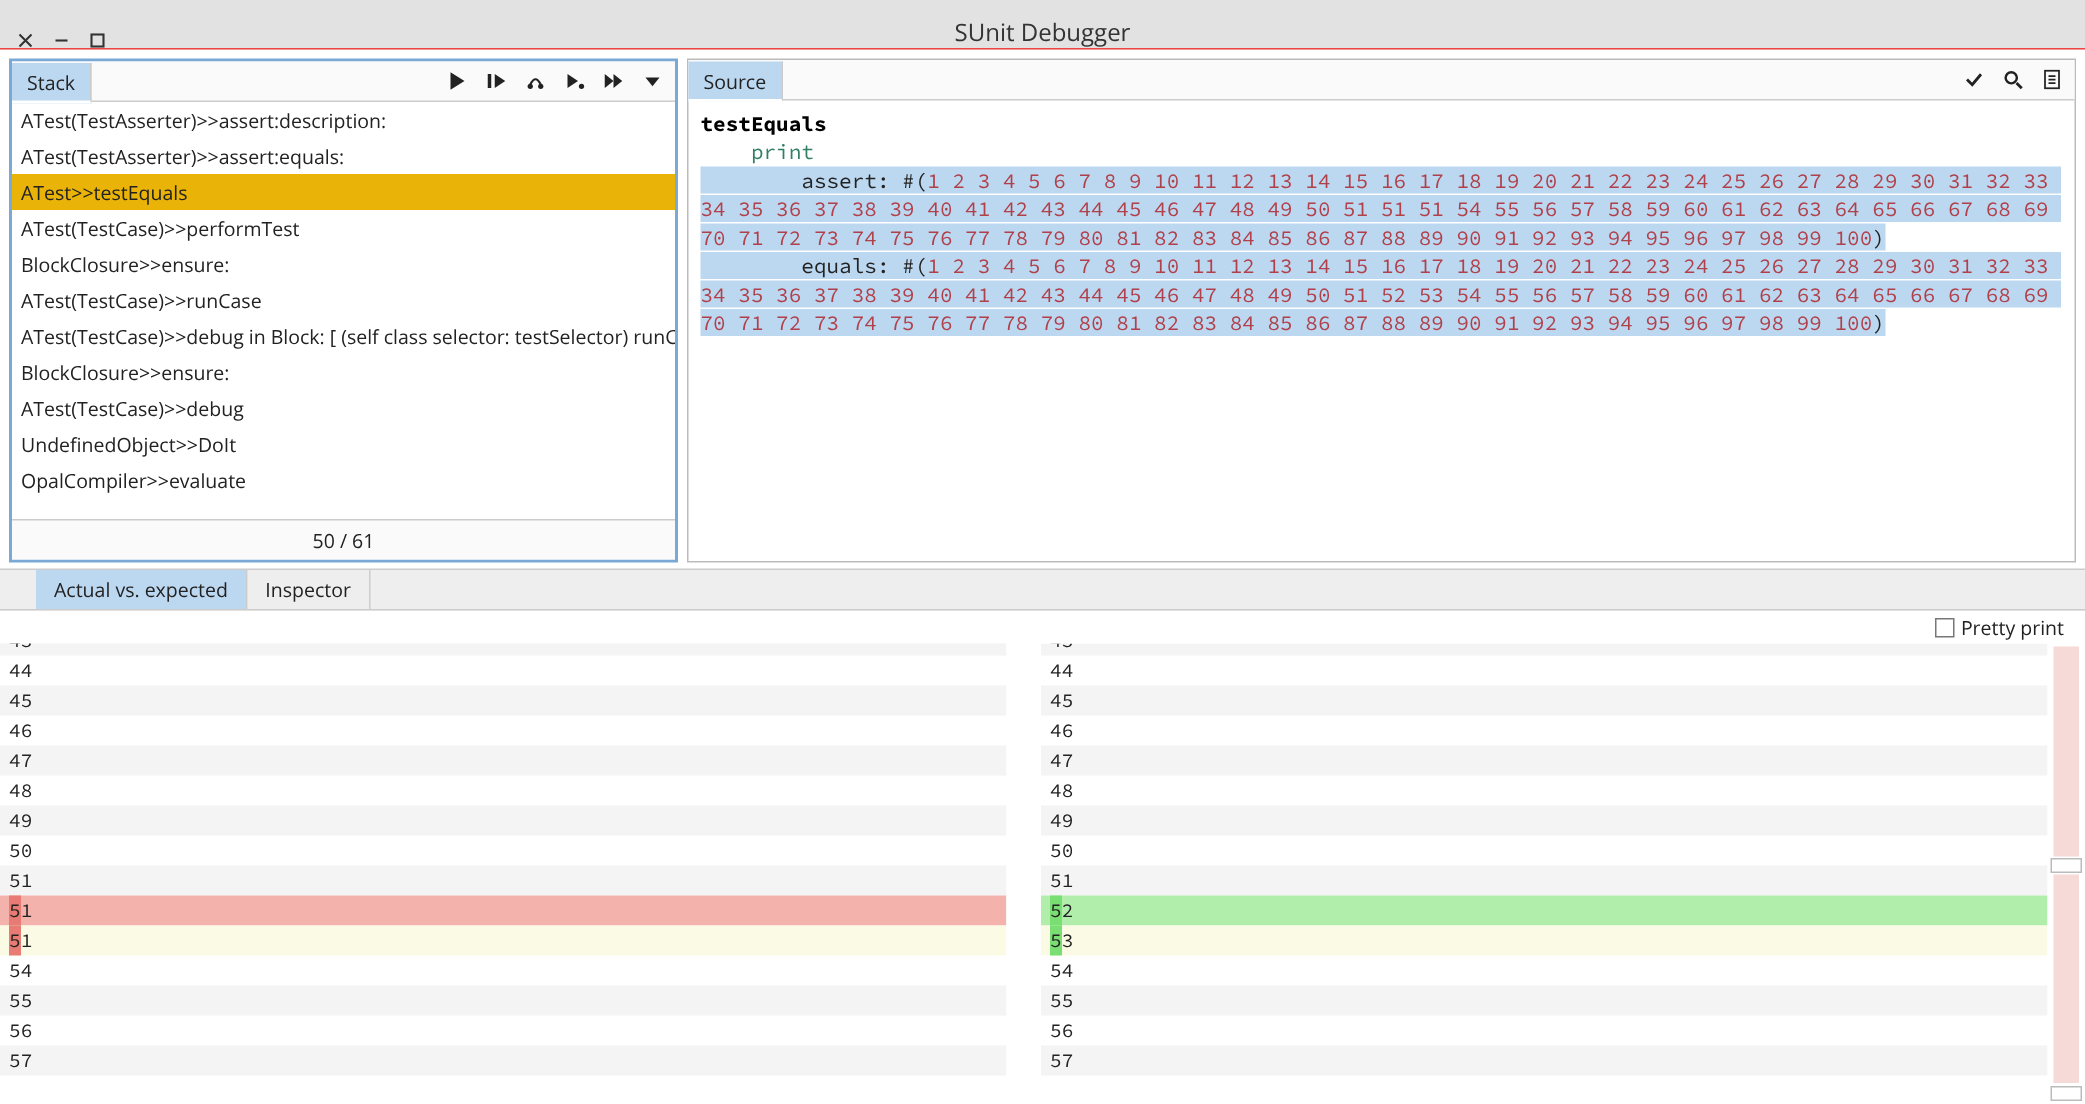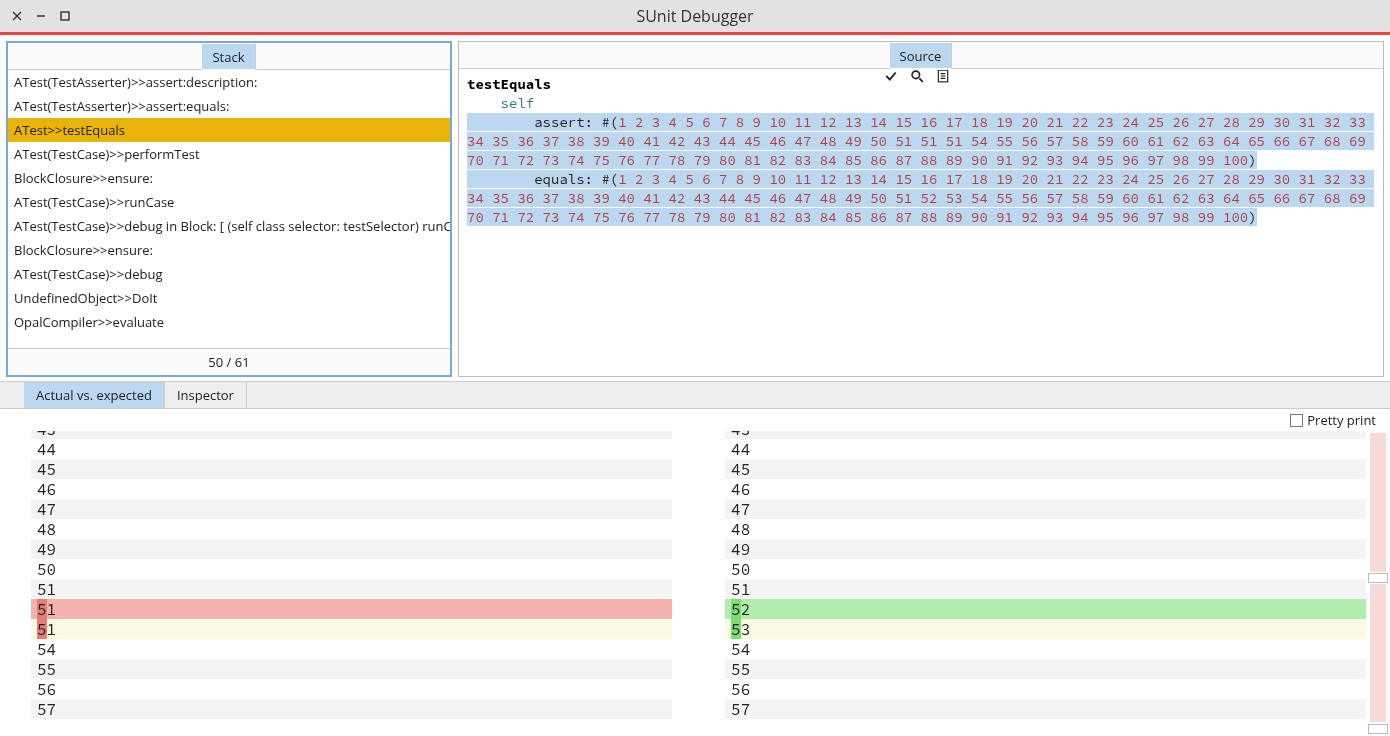--- a/index.html
+++ b/index.html
@@ -1,46 +1,46 @@
 <!DOCTYPE html>
 <html><head>
 <meta charset="utf-8">
 <style>
 html, body { margin:0; padding:0; height:100%; font-family:"Segoe UI","Open Sans","Helvetica Neue",Arial,sans-serif; font-size:13px; color:#222; background:#fff; }
 .window { display:flex; flex-direction:column; height:736px; width:1390px; box-sizing:border-box; }
-.titlebar { height:32px; background:#e2e2e2; display:flex; align-items:center; position:relative; border-bottom:3px solid #ef4444; }
+.titlebar { height:32px; background:#e2e2e2; display:flex; align-items:flex-end; position:relative; border-bottom:1px solid #ef4444; }
 .titlebar .controls { display:flex; gap:14px; padding-left:12px; }
 .titlebar .ctrl svg { width:10px; height:10px; display:block; }
 .titlebar .title { position:absolute; left:0; right:0; text-align:center; font-size:16px; color:#333; pointer-events:none; }
 .top { display:flex; height:346px; box-sizing:border-box; padding:6px 6px 4px 6px; gap:6px; }
 .pane { display:flex; flex-direction:column; border:1px solid #bbb; background:#fff; box-sizing:border-box; }
 .pane-stack { width:446px; border:2px solid #7aa9d6; }
 .pane-source { flex:1; }
-.pane-head { height:26px; display:flex; align-items:center; border-bottom:1px solid #ccc; background:#fafafa;flex-direction:column; }
+.pane-head { height:26px; display:flex; align-items:center; border-bottom:1px solid #ccc; background:#fafafa; }
 .pane-head .label { padding:4px 10px 3px 10px; background:#bcd7f0; font-size:13px; border-right:1px solid #ccc; border-bottom:2px solid #fff; position:relative; top:1px; }
 .pane-head .spacer { flex:1; }
 .toolbar-icons { display:flex; gap:12px; padding-right:8px; align-items:center; }
 .toolbar-icons .tbtn { width:14px; height:14px; display:flex; align-items:center; justify-content:center; cursor:pointer; }
 .stack-list { flex:1; overflow:auto; background:#fff; }
 .stack-item { padding:3px 6px; font-size:13px; white-space:nowrap; cursor:pointer; }
 .stack-item.selected { background:#eab308; }
 .stack-footer { border-top:1px solid #ccc; text-align:center; font-size:13px; padding:4px 0; background:#fafafa; }
 .source-body { flex:1; padding:6px 8px; font-family:Consolas,"Source Code Pro",Menlo,monospace; font-size:14px; line-height:19px; overflow:auto; white-space:pre-wrap; word-break:break-all; }
 .kw { font-weight:bold; color:#000; }
 .kwSelf { color:#307f66; }
 .num { color:#b0414b; }
 .hl { background:#bcd7f0; }
 .tabs { display:flex; border-bottom:1px solid #ccc; background:#eee; }
 .tab { padding:4px 12px; font-size:13px; border-right:1px solid #ccc; background:#eee; cursor:pointer; }
 .tab.active { background:#bcd7f0;margin-left:24px; }
 .diff-panel { flex:1; display:flex; flex-direction:column; border-top:1px solid #ccc; overflow:hidden; }
 .diff-header { display:flex; justify-content:flex-end; align-items:center; height:22px; padding-right:14px; font-size:13px; gap:4px; }
 .diff-header .cb { width:11px; height:11px; border:1px solid #777; display:inline-block; }
 .diff-body { flex:1; display:flex; overflow:hidden; }
-.diff-col { width:50%; overflow:hidden; font-family:Consolas,"Source Code Pro",Menlo,monospace; font-size:16px; line-height:20px;margin-left:31px; }
+.diff-col { width:50%; overflow:hidden; font-family:Consolas,"Source Code Pro",Menlo,monospace; font-size:13px; line-height:20px; }
 .diff-gap { width:24px; background:#fff; }
 .diff-map { width:26px; display:flex; flex-direction:column; }
 .diff-row { height:20px; padding-left:6px; white-space:pre; box-sizing:border-box; }
 .row-alt { background:#f4f4f4; }
 .row-del { background:#f3b2ac; }
 .row-del2 { background:#fbfbe5; }
 .row-ins { background:#b1eeac; }
 .row-ins2 { background:#fbfbe5; }
 .firstchar-del, .firstchar-ins { display:inline-block; }
 .firstchar-del { background:#e87c74; }
@@ -149,21 +149,21 @@
             </span>
         <span class="tbtn">
               <svg viewBox="0 0 12 12">
                 <rect x="2" y="1" width="8" height="10" fill="none" stroke="#222" stroke-width="1"></rect>
                 <path d="M4 4 H8 M4 6 H8 M4 8 H8" stroke="#222" stroke-width="1"></path>
               </svg>
             </span>
       </div>
     </div>
     <div class="source-body" id="source-body"><span class="kw">testEquals</span>
-    <span class="kwSelf">self</span>
+    <span class="kwSelf">print</span>
 <span class="hl">        assert: #(<span class="num">1 2 3 4 5 6 7 8 9 10 11 12 13 14 15 16 17 18 19 20 21 22 23 24 25 26 27 28 29 30 31 32 33 34 35 36 37 38 39 40 41 42 43 44 45 46 47 48 49 50 51 51 51 54 55 56 57 58 59 60 61 62 63 64 65 66 67 68 69 70 71 72 73 74 75 76 77 78 79 80 81 82 83 84 85 86 87 88 89 90 91 92 93 94 95 96 97 98 99 100</span>)
         equals: #(<span class="num">1 2 3 4 5 6 7 8 9 10 11 12 13 14 15 16 17 18 19 20 21 22 23 24 25 26 27 28 29 30 31 32 33 34 35 36 37 38 39 40 41 42 43 44 45 46 47 48 49 50 51 52 53 54 55 56 57 58 59 60 61 62 63 64 65 66 67 68 69 70 71 72 73 74 75 76 77 78 79 80 81 82 83 84 85 86 87 88 89 90 91 92 93 94 95 96 97 98 99 100</span>)</span></div>
   </div>
 </div>
 
 <div class="diff-panel">
   <div class="tabs">
     <div class="tab active">Actual vs. expected</div>
     <div class="tab">Inspector</div>
   </div>

